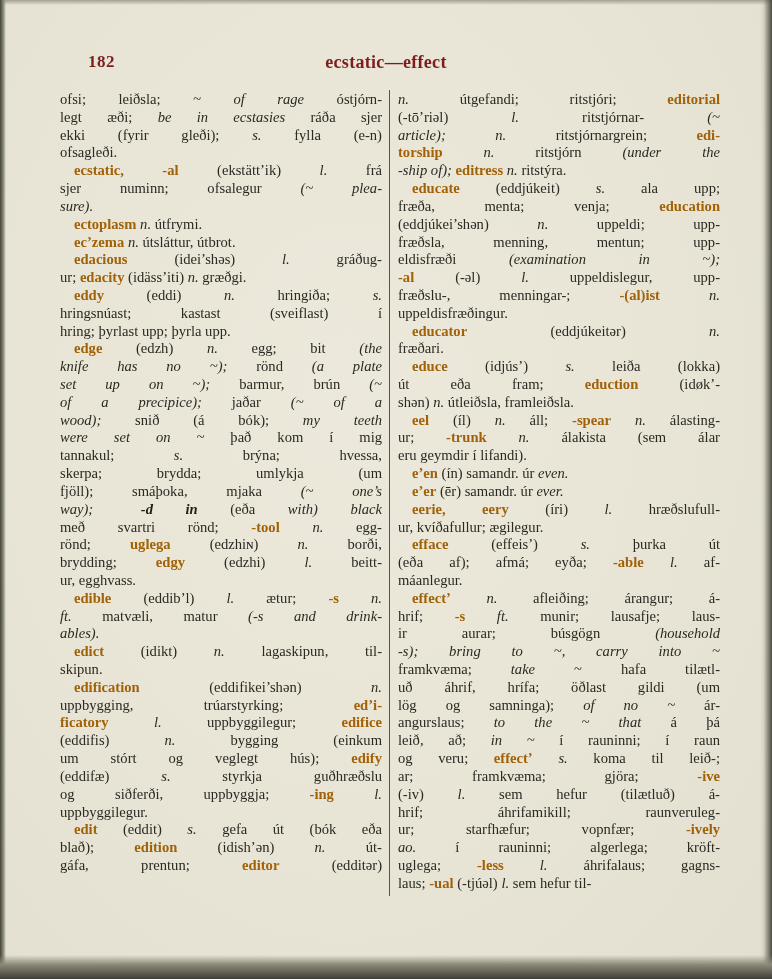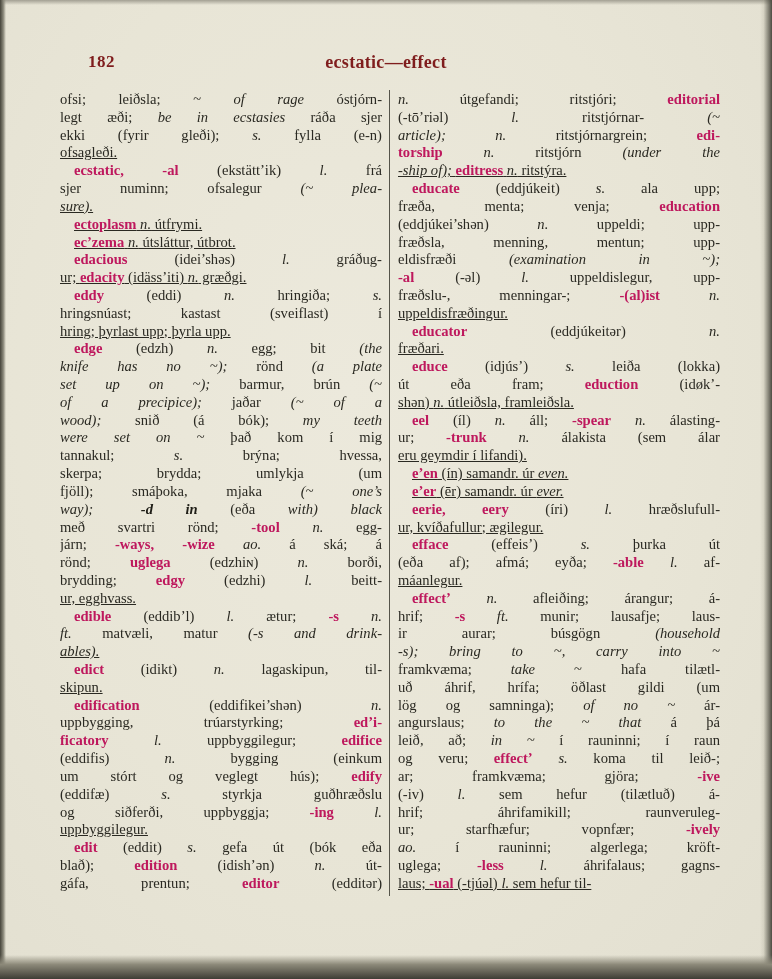--- a/index.html
+++ b/index.html
@@ -31,23 +31,23 @@
 
   .col{position:absolute;top:91px;width:322px;color:#2a2922;
     font-size:14.6px;}
   .col-left{left:60px;}
   .col-right{left:398px;}
 
   .tl{
     height:17.82px;line-height:17.82px;overflow:hidden;white-space:nowrap0;
     text-align:justify;text-align-last:justify;
   }
-  .tl.end{text-align-last:left;text-decoration:underline;}
+  .tl.end{text-align-last:left;}
   .tl.ind{text-indent:14px;}
-  .tl span.b{font-weight:bold;color:#be185d;}
+  .tl span.b{font-weight:bold;color:#a16207;}
   .tl span.i{font-style:italic;}
   .tl span.bi{font-weight:bold;font-style:italic;color:#1f1e17;margin-left:15px;}
 </style>
 </head>
 <body>
 
 <div class="paper"></div>
 
 <div class="header">
   <div class="pagenum">182</div>
@@ -75,21 +75,20 @@
     <div class="tl"><span class="i">knife has no ~);</span><span> rönd </span><span class="i">(a plate</span></div>
     <div class="tl"><span class="i">set up on ~);</span><span> barmur, brún </span><span class="i">(~</span></div>
     <div class="tl"><span class="i">of a precipice);</span><span> jaðar </span><span class="i">(~ of a</span></div>
     <div class="tl"><span class="i">wood);</span><span> snið (á bók); </span><span class="i">my teeth</span></div>
     <div class="tl"><span class="i">were set on ~</span><span> það kom í mig</span></div>
     <div class="tl"><span>tannakul; </span><span class="i">s.</span><span> brýna; hvessa,</span></div>
     <div class="tl"><span>skerpa; brydda; umlykja (um</span></div>
     <div class="tl"><span>fjöll); smáþoka, mjaka </span><span class="i">(~ one’s</span></div>
     <div class="tl"><span class="i">way);</span><span> </span><span class="bi">-d in</span><span> (eða </span><span class="i">with)</span><span> </span><span class="i">black</span></div>
     <div class="tl"><span>með svartri rönd; </span><span class="b">-tool</span><span> </span><span class="i">n.</span><span> egg-</span></div>
-    <div class="tl"><span>járn; </span><span class="b">-ways, -wize</span><span> </span><span class="i">ao.</span><span> á ská; á</span></div>
     <div class="tl"><span>rönd; </span><span class="b">uglega</span><span> (edzhiɴ) </span><span class="i">n.</span><span> borði,</span></div>
     <div class="tl"><span>brydding; </span><span class="b">edgy</span><span> (edzhi) </span><span class="i">l.</span><span> beitt-</span></div>
     <div class="tl end"><span>ur, egghvass.</span></div>
     <div class="tl ind"><span class="b">edible</span><span> (eddib’l) </span><span class="i">l.</span><span> ætur; </span><span class="b">-s</span><span> </span><span class="i">n.</span></div>
     <div class="tl"><span class="i">ft.</span><span> matvæli, matur </span><span class="i">(-s and drink-</span></div>
     <div class="tl end"><span class="i">ables).</span></div>
     <div class="tl ind"><span class="b">edict</span><span> (idikt) </span><span class="i">n.</span><span> lagaskipun, til-</span></div>
     <div class="tl end"><span>skipun.</span></div>
     <div class="tl ind"><span class="b">edification</span><span> (eddifikei’shən) </span><span class="i">n.</span></div>
     <div class="tl"><span>uppbygging, trúarstyrking; </span><span class="b">ed’i-</span></div>

